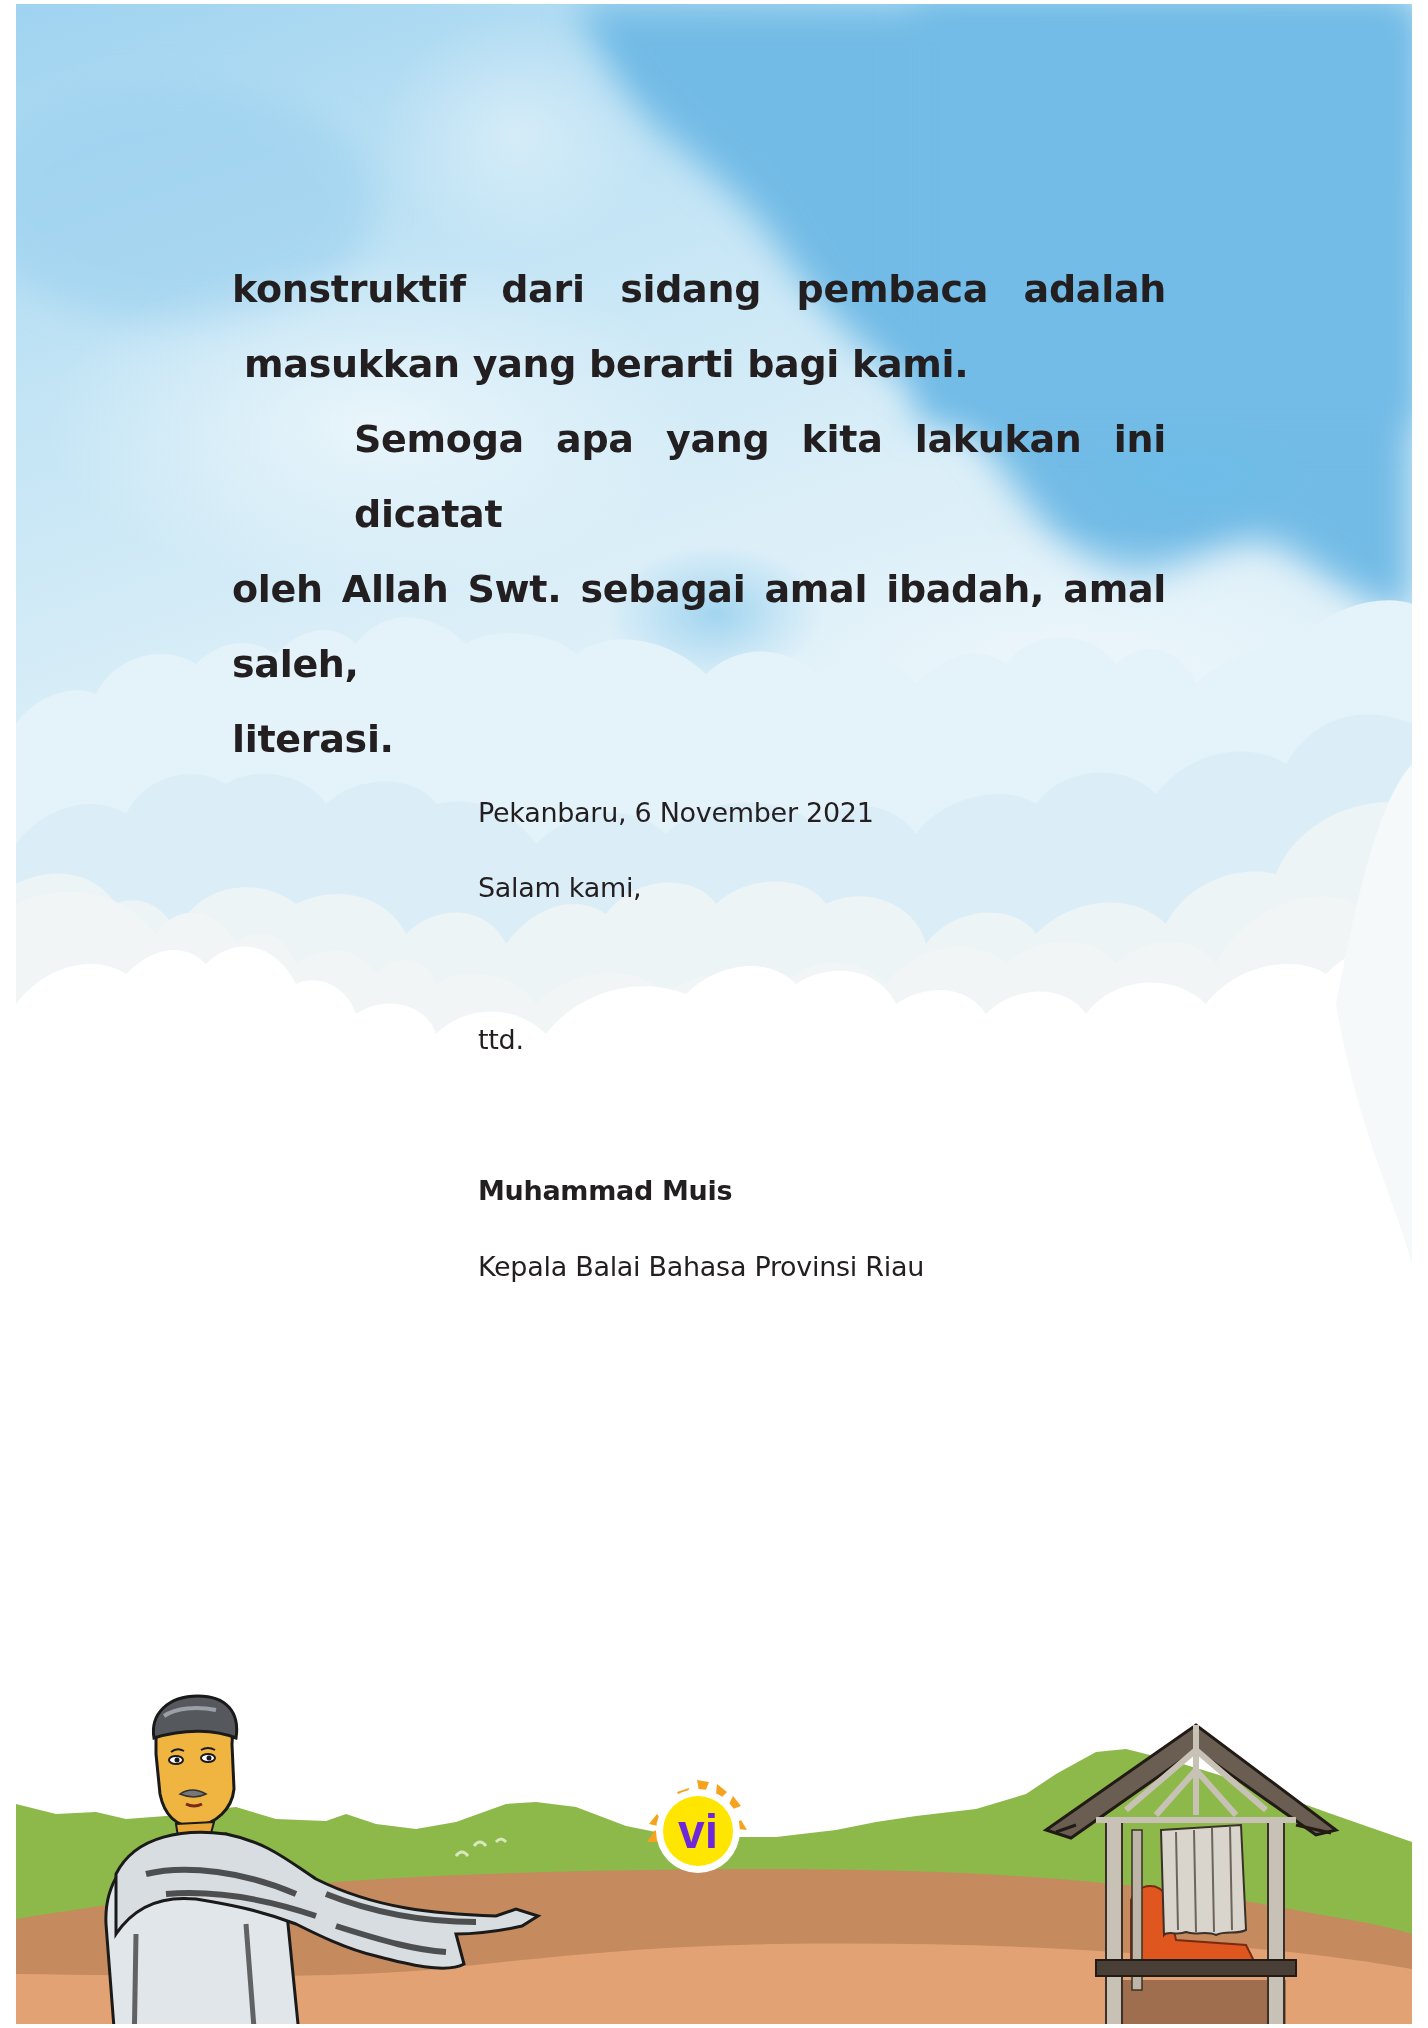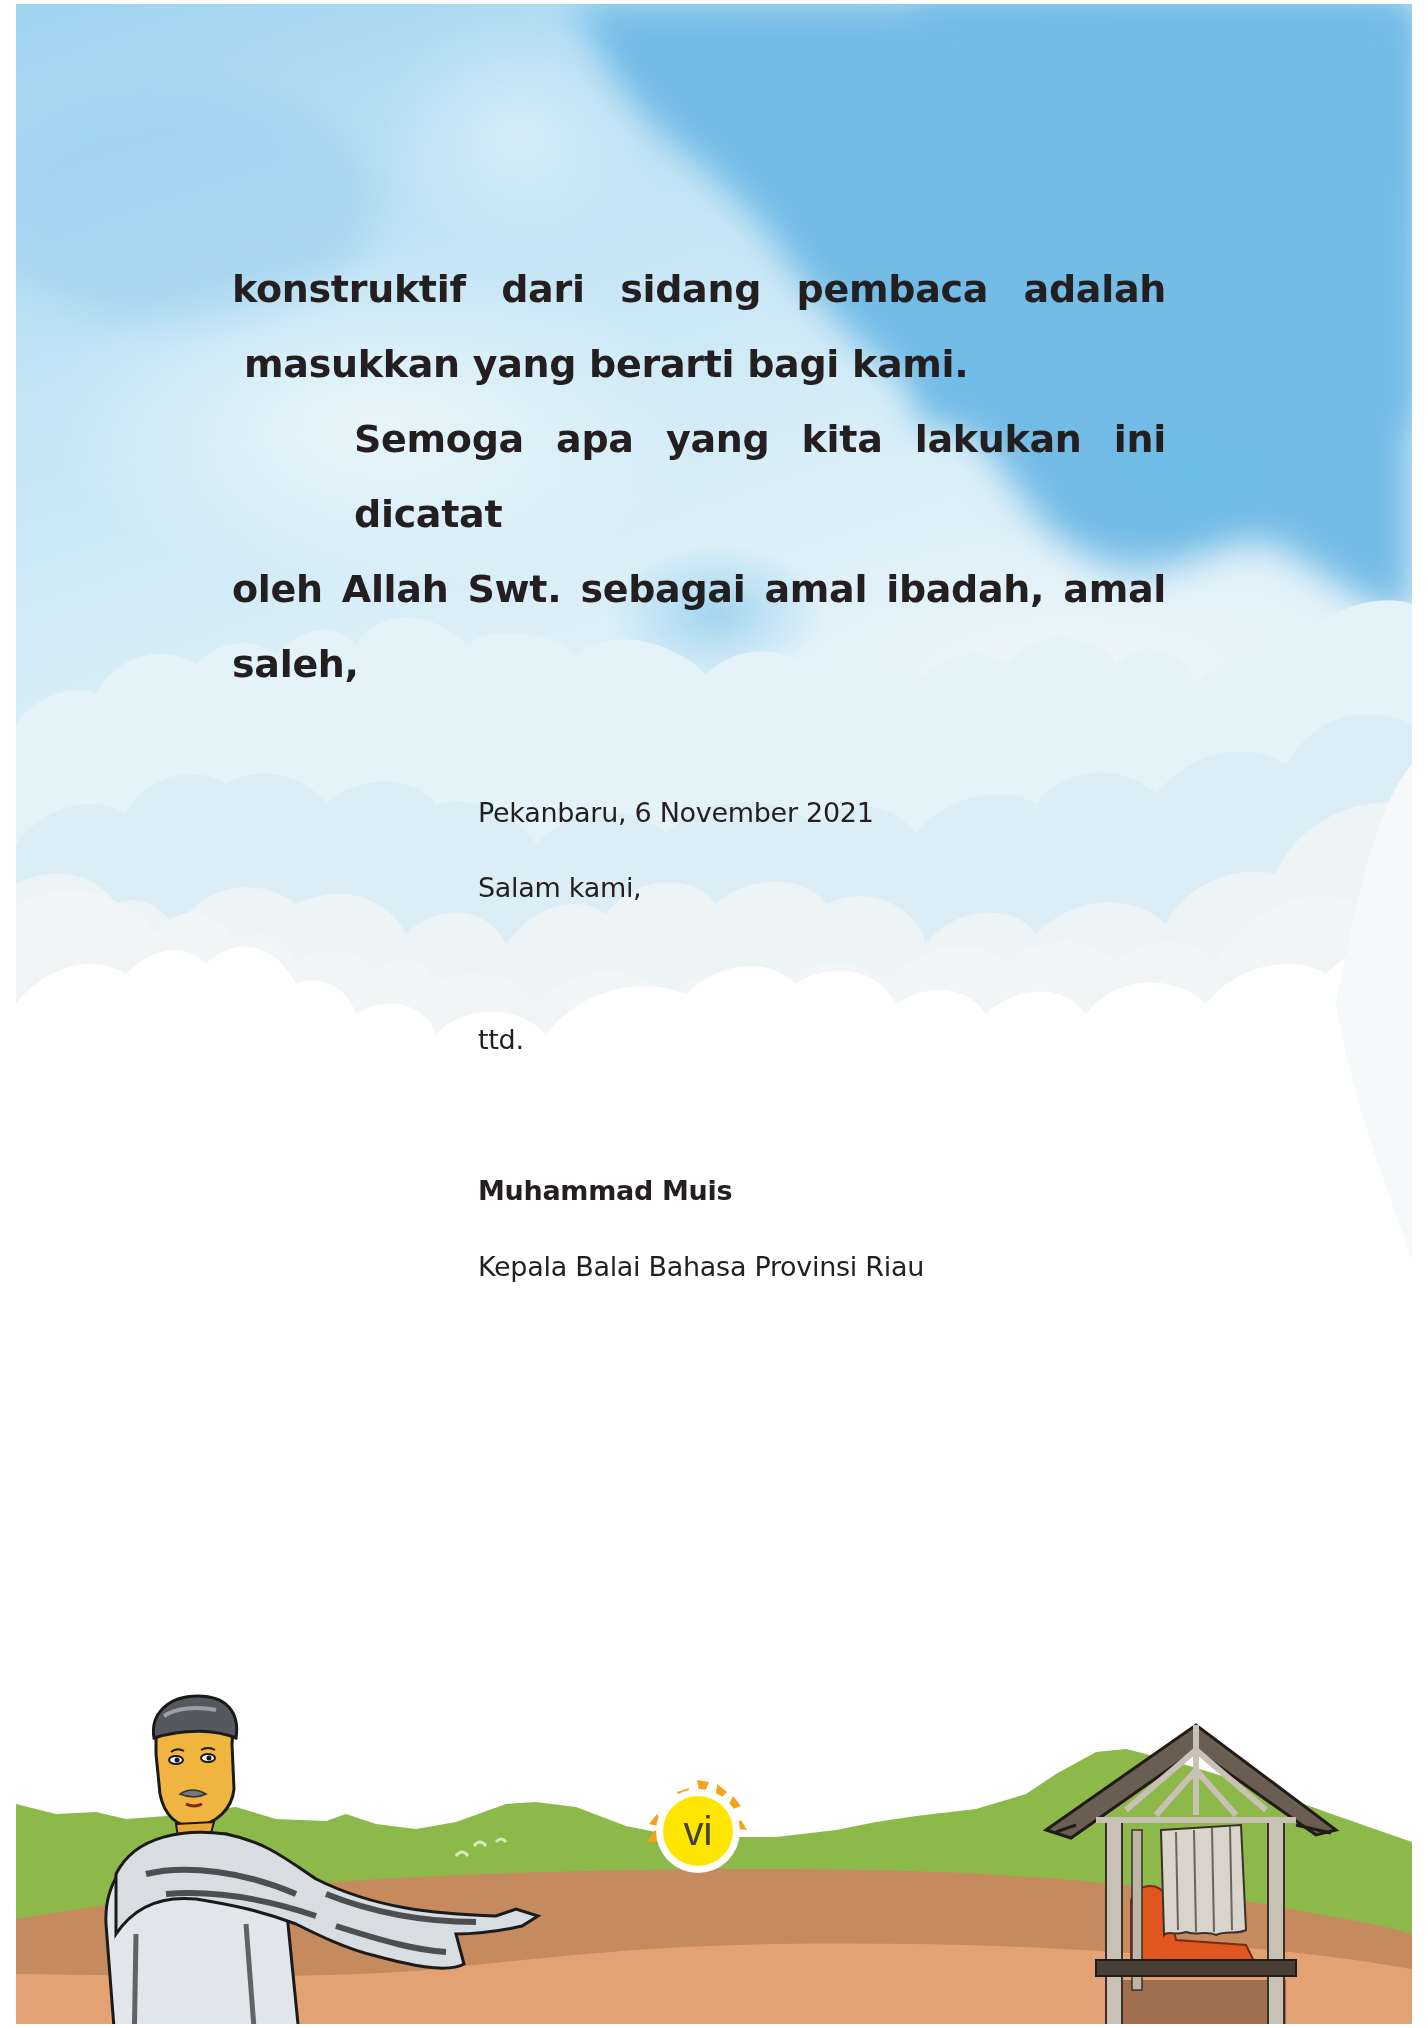--- a/index.html
+++ b/index.html
@@ -7,21 +7,21 @@
          font-family: "DejaVu Sans", "Liberation Sans", sans-serif; color: #231f20; }
   .page-art { position: absolute; left: 16px; top: 4px; width: 1396px; height: 2020px; overflow: hidden; }
   .page-art svg { position: absolute; left: 0; top: 0; }
   .text-block { position: absolute; left: 232px; top: 252px; width: 934px; }
   .para { font-size: 38px; line-height: 75px; margin: 0; text-align: justify; letter-spacing: -0.3px; font-weight: bold; }
   .line { display: block; }
   .sig { position: absolute; left: 478px; font-size: 27px; line-height: 46px; white-space: nowrap; letter-spacing: -0.3px; }
   .sig.bold { font-weight: bold; }
   .badge { position: absolute; left: 653px; top: 1786px; width: 90px; height: 90px; }
   .badge-num { position: absolute; left: 0; top: 0; width: 90px; height: 90px; display: flex; align-items: center; justify-content: center;
-               font-family: "Liberation Sans", sans-serif; font-weight: normal; font-size: 40px; color: #404040; }
+               font-family: "Liberation Sans", sans-serif; font-weight: bold; font-size: 48px; color: #6d28d9; }
 </style>
 </head>
 <body>
 
 <div class="page-art">
   <svg width="1396" height="2020" viewBox="0 0 1396 2020">
     <defs>
       <linearGradient id="skyGrad" x1="0" y1="0" x2="0.35" y2="1">
         <stop offset="0" stop-color="#9FD3F0"></stop>
         <stop offset="0.25" stop-color="#C2E4F5"></stop>
@@ -120,20 +120,21 @@
 </div>
 
 <div class="text-block">
   <p class="para">
     <span class="line" style="text-align-last: justify;">konstruktif dari sidang pembaca adalah</span>
     <span class="line" style="text-align-last: left; margin-left: 12px;">masukkan yang berarti bagi kami.</span>
   </p>
   <p class="para">
     <span class="line" style="text-align-last: justify; padding-left: 122px;">Semoga apa yang kita lakukan ini dicatat</span>
     <span class="line" style="text-align-last: justify;">oleh Allah Swt. sebagai amal ibadah, amal saleh,</span>
+    <span class="line" style="text-align-last: left;">literasi.</span>
   </p>
 </div>
 
 <div class="sig" style="top:790px;">Pekanbaru, 6 November 2021</div>
 <div class="sig" style="top:865px;">Salam kami,</div>
 <div class="sig" style="top:1017px;">ttd.</div>
 <div class="sig bold" style="top:1168px;">Muhammad Muis</div>
 <div class="sig" style="top:1244px;">Kepala Balai Bahasa Provinsi Riau</div>
 
 <div class="badge">

